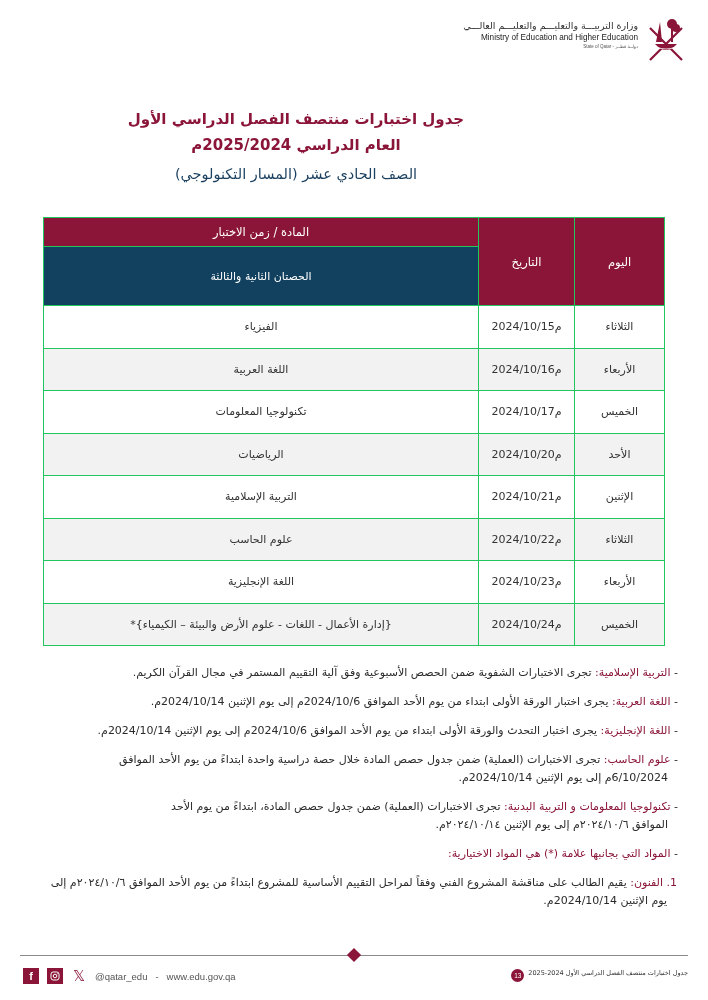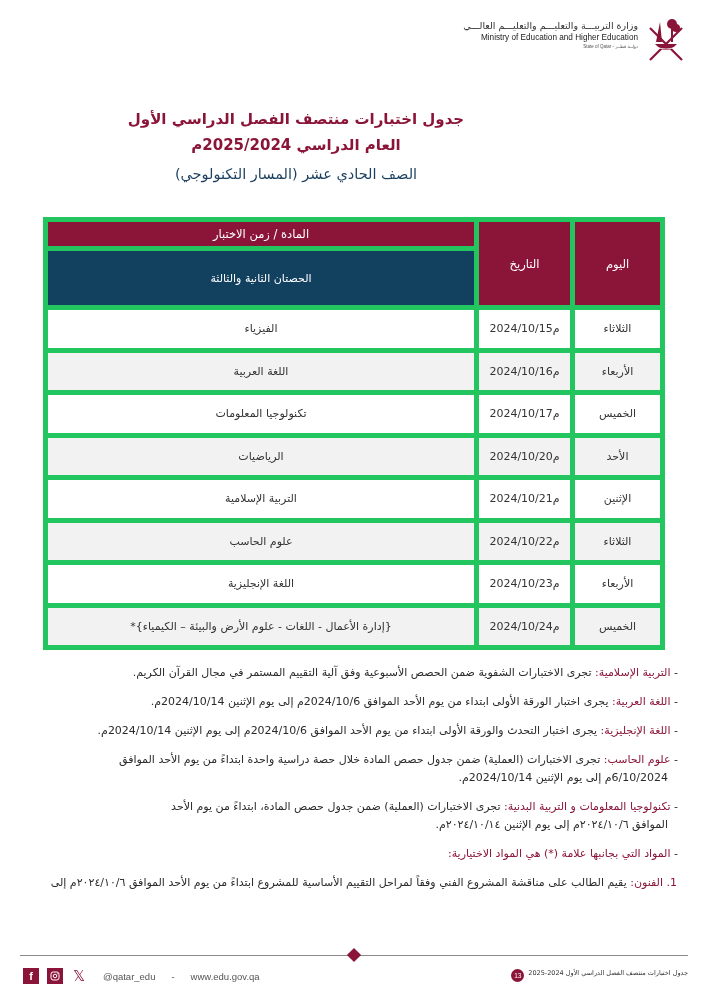--- a/index.html
+++ b/index.html
@@ -12,42 +12,42 @@
   .logo-ar { font-size: 9.5px; color: #333; direction: rtl; line-height: 12px; font-family: "DejaVu Sans", sans-serif; }
   .logo-en { font-size: 8.2px; color: #222; line-height: 11px; font-family: "Liberation Sans", sans-serif; }
   .logo-state { font-size: 4.5px; color: #555; line-height: 8px; font-family: "Liberation Sans", sans-serif; }
 
   .titles { position: absolute; top: 108px; left: 0; width: 592px; text-align: center; direction: rtl; }
   .t1 { font-size: 15px; font-weight: bold; color: #8a1538; line-height: 22px; }
   .t2 { font-size: 15px; font-weight: bold; color: #8a1538; line-height: 30px; }
   .t3 { font-size: 14.5px; color: #1a3f5f; line-height: 28px; }
 
   table.sched { position: absolute; top: 217px; left: 43px; width: 622px; border-collapse: collapse; direction: rtl; font-size: 11px; }
-  table.sched td, table.sched th { border: 5px solid #22c55e; text-align: center; vertical-align: middle; }
+  table.sched td, table.sched th { border: 1px solid #22c55e; text-align: center; vertical-align: middle; }
   th.h-maroon { background: #8a1538; color: #fff; font-weight: normal; font-size: 11.5px; }
   th.h-blue { background: #12405f; color: #fff; font-weight: normal; font-size: 11px; height: 59px; }
   th.h-day { width: 90px; margin-top: 41px; }
   th.h-date { width: 96px; }
   th.h-subj-top { height: 29px; }
   td { height: 42.5px; color: #333; }
   tr.alt td { background: #f2f2f2; }
   td.date { direction: ltr; }
 
   .notes { position: absolute; top: 664px; right: 30px; width: 650px; direction: rtl; font-size: 11px; color: #2a2a2a; }
   .note { line-height: 18px; margin-bottom: 11px; }
   .note .lbl { color: #8a1538; }
   .note .cont { display: block; padding-right: 10px; }
   .note.wide { margin-right: 1px; }
 
   .footer-line { position: absolute; top: 955px; left: 20px; width: 668px; height: 1px; background: #8a8a8a; }
   .footer-diamond { position: absolute; top: 950px; left: 349px; width: 10px; height: 10px; background: #8a1538; transform: rotate(45deg); }
   .social { position: absolute; top: 968px; left: 23px; display: flex; align-items: center; gap: 8px; direction: ltr; }
   .sicon { width: 16px; height: 16px; background: #8a1538; color: #fff; font-size: 11px; font-weight: bold; display: flex; align-items: center; justify-content: center; font-family: "Liberation Sans", sans-serif; }
   .sicon.x { background: transparent; color: #8a1538; font-size: 15px; font-weight: normal; }
-  .social-text { font-size: 9.5px; color: #555; font-family: "Liberation Sans", sans-serif; margin-left: 8px; }
+  .social-text { font-size: 9.5px; color: #555; font-family: "Liberation Sans", sans-serif; margin-left: 0; }
   .footer-right { position: absolute; top: 969px; right: 20px; direction: rtl; display: flex; align-items: flex-start; gap: 4px; font-size: 6.5px; color: #333; }
   .page-num { width: 13px; height: 13px; background: #8a1538; color: #fff; border-radius: 50%; font-size: 6.5px; display: flex; align-items: center; justify-content: center; font-family: "Liberation Sans", sans-serif; }
 </style>
 </head>
 <body>
 
 <div class="header">
   <svg class="logo-emblem" viewBox="0 0 44 50">
     <path d="M6 14 L38 46 M38 14 L6 46" stroke="#8a1538" stroke-width="2.2" fill="none"></path>
     <path d="M11 30 Q22 42 33 30 Z" fill="#8a1538"></path>
@@ -125,21 +125,21 @@
   </tbody>
 </table>
 
 <div class="notes">
   <div class="note">- <span class="lbl">التربية الإسلامية:</span><span> تجرى الاختبارات الشفوية ضمن الحصص الأسبوعية وفق آلية التقييم المستمر في مجال القرآن الكريم.</span></div>
   <div class="note">- <span class="lbl">اللغة العربية:</span><span>  يجرى اختبار الورقة الأولى ابتداء من يوم الأحد الموافق 2024/10/6م إلى يوم الإثنين 2024/10/14م.</span></div>
   <div class="note">- <span class="lbl">اللغة الإنجليزية:</span><span>  يجرى اختبار التحدث والورقة الأولى ابتداء من يوم الأحد الموافق 2024/10/6م إلى يوم الإثنين 2024/10/14م.</span></div>
   <div class="note">- <span class="lbl">علوم الحاسب:</span><span> تجرى الاختبارات (العملية) ضمن جدول حصص المادة خلال حصة دراسية واحدة ابتداءً من يوم الأحد الموافق</span><span class="cont">6/10/2024م إلى يوم الإثنين 2024/10/14م.</span></div>
   <div class="note">- <span class="lbl">تكنولوجيا المعلومات و التربية البدنية:</span><span> تجرى الاختبارات (العملية) ضمن جدول حصص المادة، ابتداءً من يوم الأحد</span><span class="cont">الموافق ٢٠٢٤/١٠/٦م إلى يوم الإثنين ٢٠٢٤/١٠/١٤م.</span></div>
   <div class="note">- <span class="lbl">المواد التي بجانبها علامة (*) هي المواد الاختيارية:</span></div>
-  <div class="note wide"><span class="lbl">1. </span><span class="lbl">الفنون:</span><span> يقيم الطالب على مناقشة المشروع الفني وفقاً لمراحل التقييم الأساسية للمشروع ابتداءً من يوم الأحد الموافق ٢٠٢٤/١٠/٦م إلى</span></div>
+  <div class="note wide"><span class="lbl">1. </span><span class="lbl">الفنون:</span><span> يقيم الطالب على مناقشة المشروع الفني وفقاً لمراحل التقييم الأساسية للمشروع ابتداءً من يوم الأحد الموافق ٢٠٢٤/١٠/٦م إلى</span><span class="cont">يوم الإثنين 2024/10/14م.</span></div>
 </div>
 
 <div class="footer-line"></div>
 <div class="footer-diamond"></div>
 
 <div class="social">
   <span class="sicon">f</span>
   <span class="sicon">
     <svg width="10" height="10" viewBox="0 0 10 10">
         <rect x="1" y="1" width="8" height="8" rx="2.2" stroke="#fff" stroke-width="1" fill="none"></rect>

